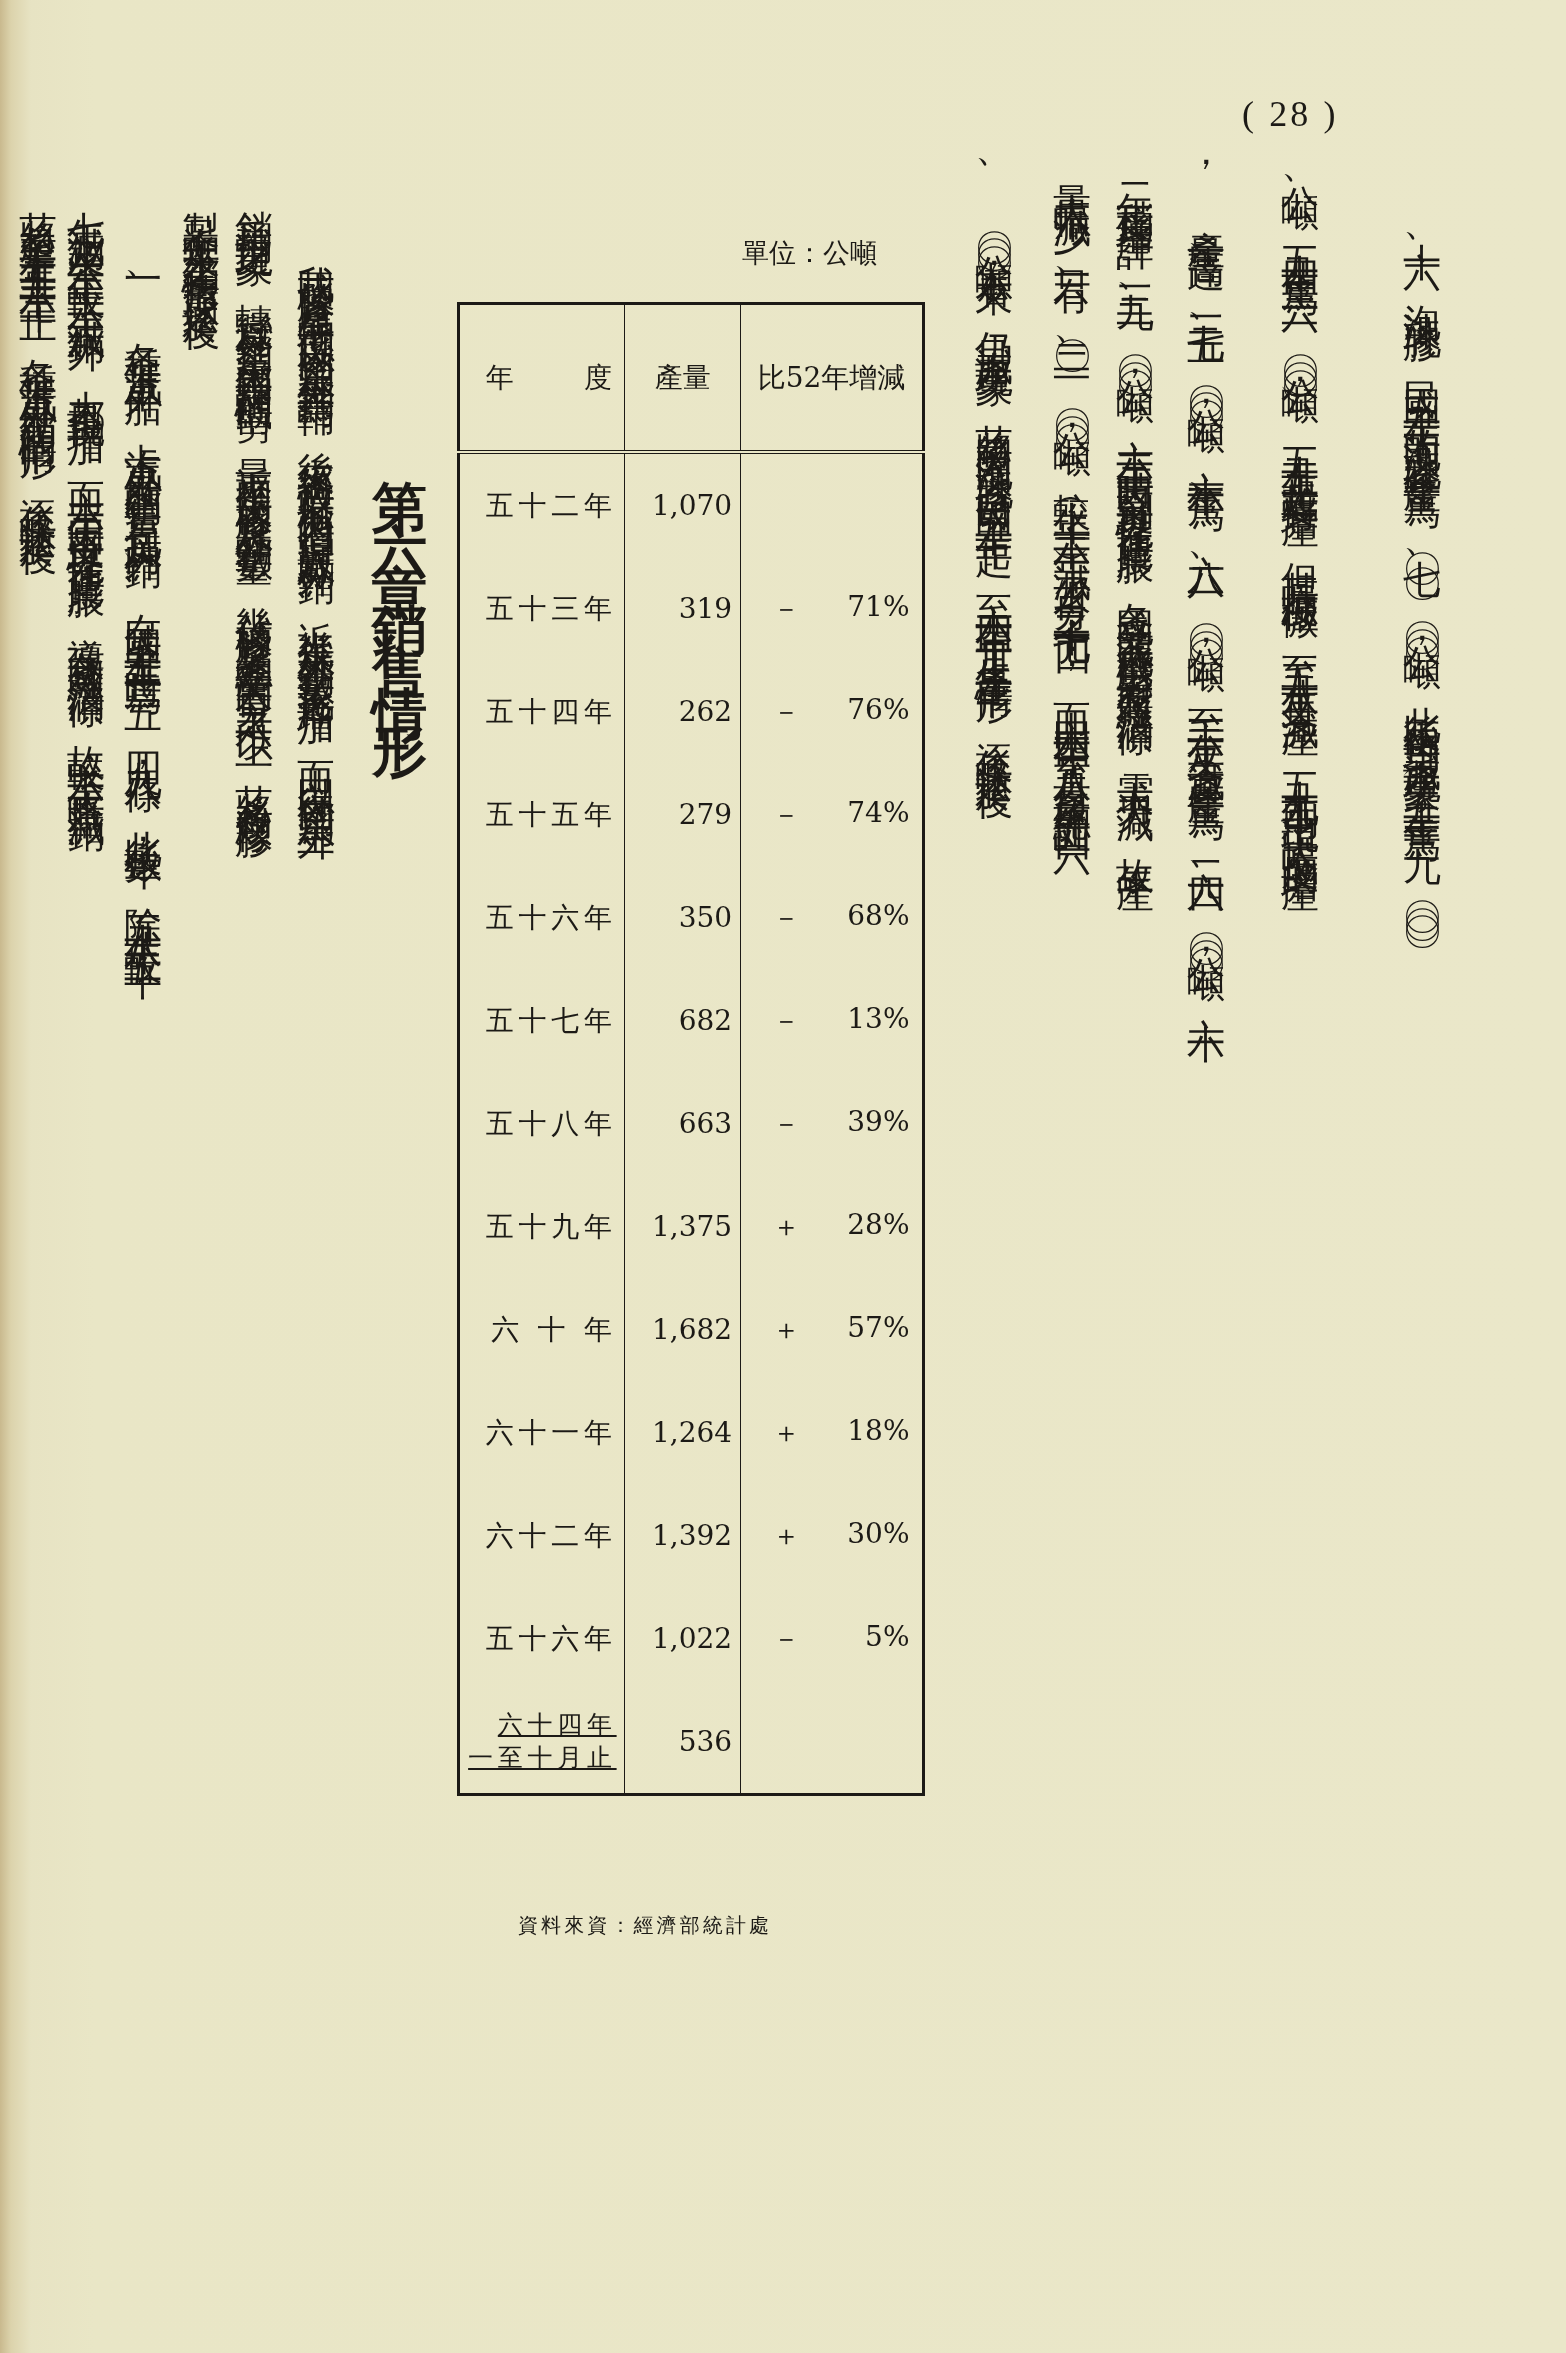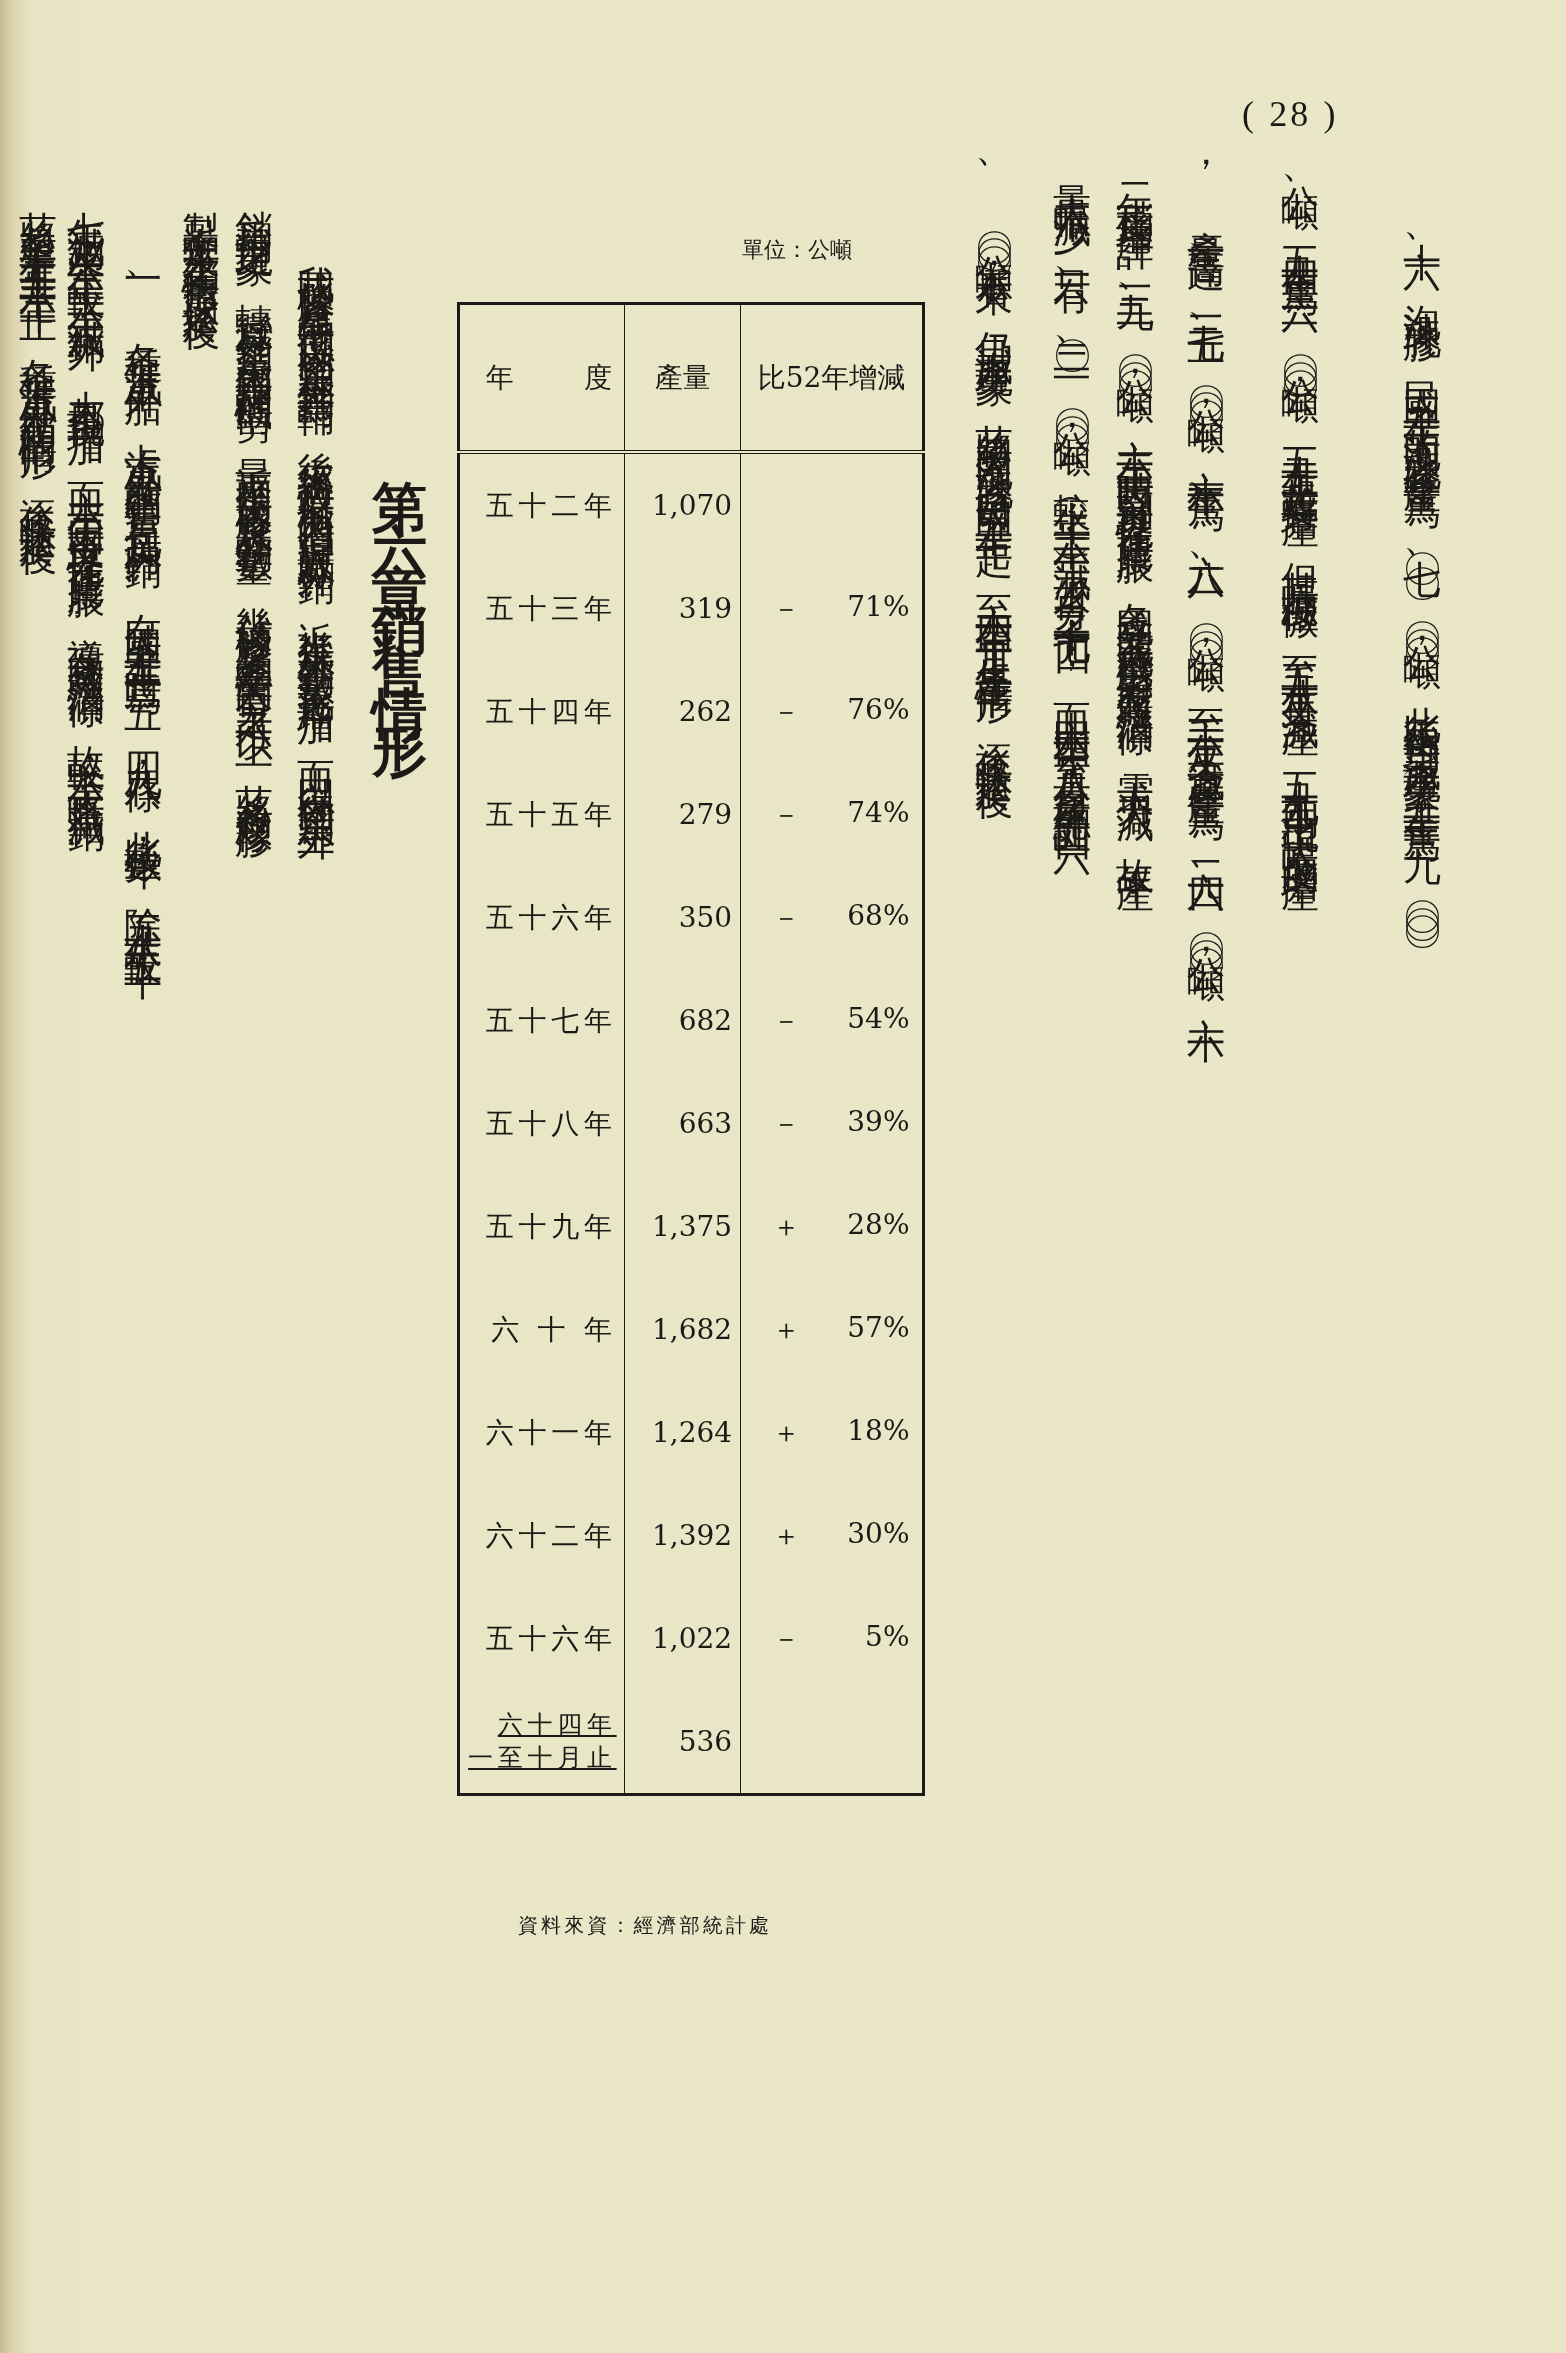--- a/index.html
+++ b/index.html
@@ -30,21 +30,21 @@
     }
     .chapter-title {
       position: absolute;
       writing-mode: vertical-rl;
       left: 363px; top: 436px;
       font-size: 55px; letter-spacing: 41px;
       font-weight: bold;
     }
     .unit {
       position: absolute; left: 742px; top: 235px;
-      font-size: 22px;
+      font-size: 27px;
     }
     table.data {
       position: absolute; left: 457px; top: 302px;
       width: 468px; border-collapse: collapse;
       font-size: 28px;
       border-top: 3.9px solid #1c1a16;
       border-bottom: 3.9px solid #1c1a16;
       border-left: 3.9px solid #1c1a16;
       border-right: 3.9px solid #1c1a16;
     }
@@ -140,21 +140,21 @@
               <span>68%</span>
             </div>
           </td>
       </tr>
       <tr>
         <td class="col-year">五十七年</td>
         <td class="col-prod">682</td>
         <td class="col-chg">
             <div class="chg-wrap">
               <span>－</span>
-              <span>54%</span>
+              <span>13%</span>
             </div>
           </td>
       </tr>
       <tr>
         <td class="col-year">五十八年</td>
         <td class="col-prod">663</td>
         <td class="col-chg">
             <div class="chg-wrap">
               <span>－</span>
               <span>39%</span>

